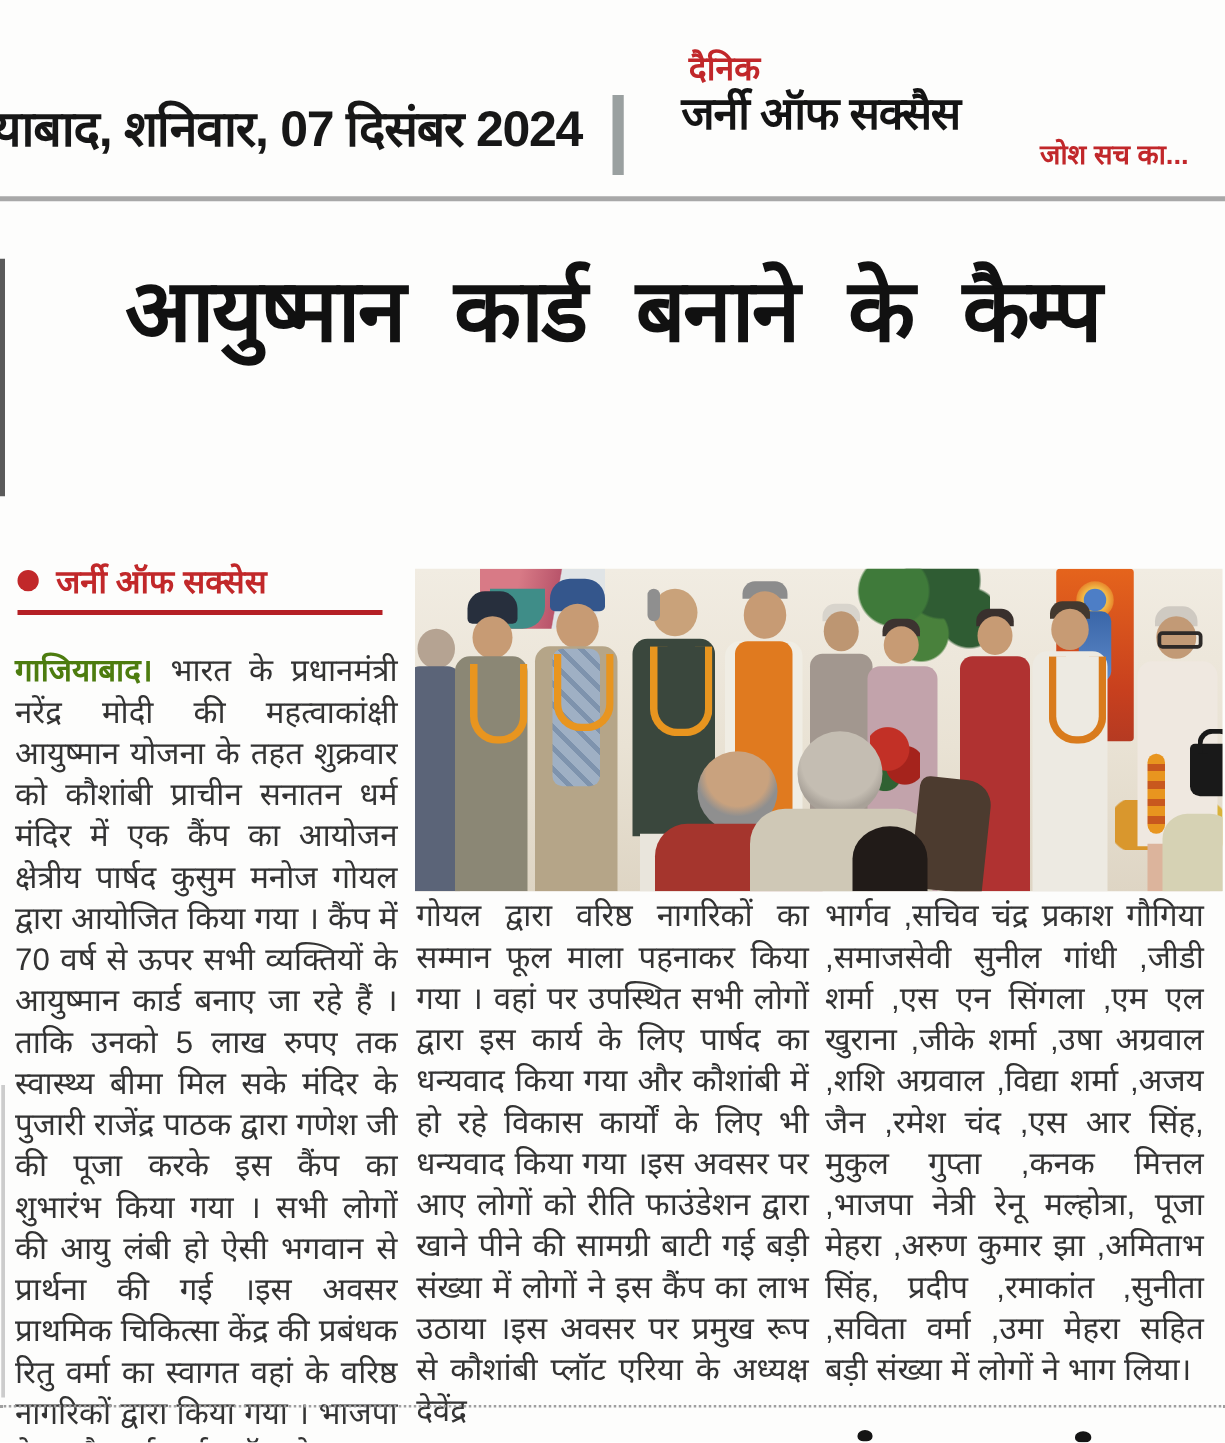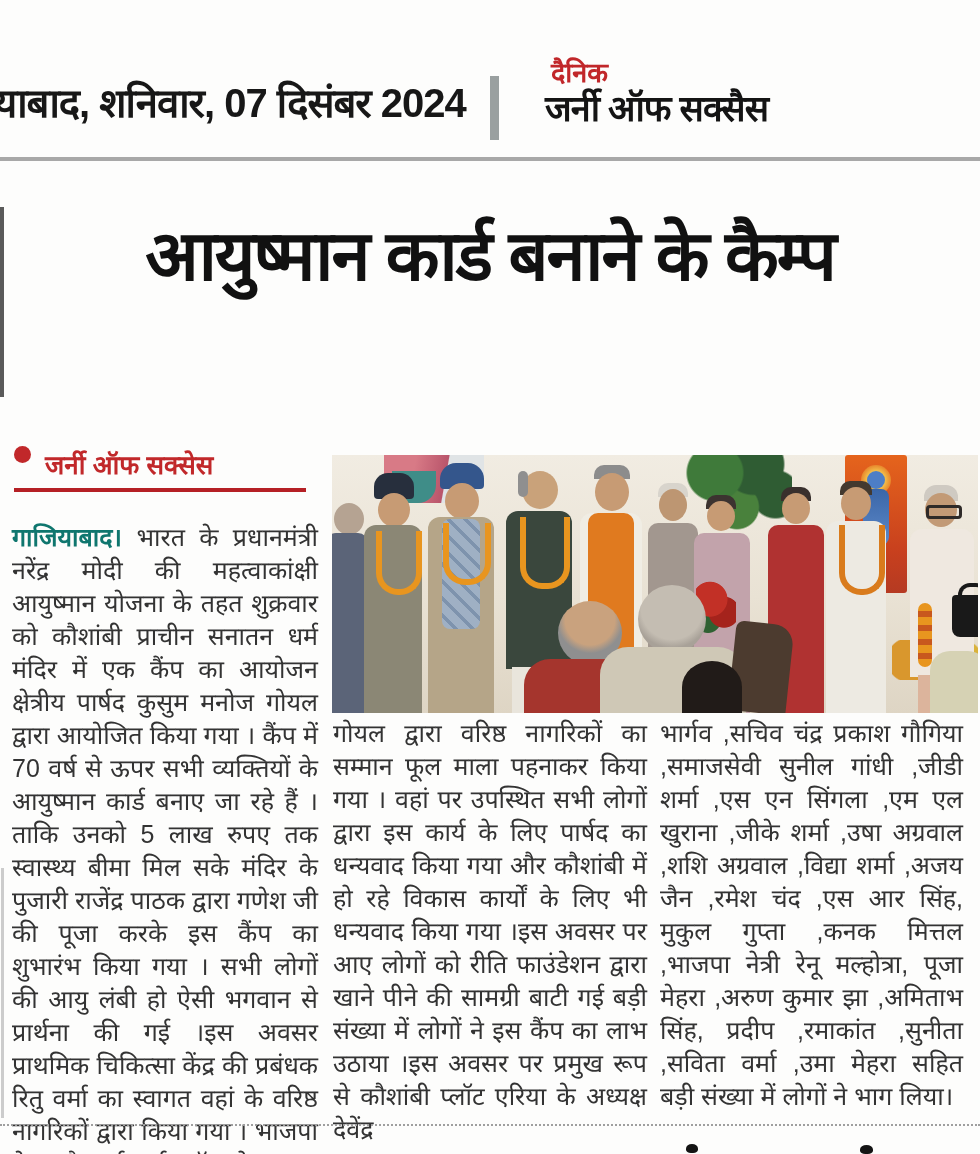--- a/index.html
+++ b/index.html
@@ -3,45 +3,45 @@
 <meta charset="utf-8">
 <style>
   html,body{margin:0;padding:0;background:#ffffff;}
   .page{position:relative;width:980px;height:1154px;background:#fdfdfc;overflow:hidden;
         font-family:"Liberation Sans", sans-serif;}
 
   
   .dateline{position:absolute;left:-6px;top:74px;font-size:40px;font-weight:800;
             color:#171717;letter-spacing:-1px;white-space:nowrap;}
   .header-vbar{position:absolute;left:490px;top:76px;width:9px;height:64px;background:#9aa0a0;}
-  .masthead{position:absolute;left:545px;top:60px;width:410px;}
+  .masthead{position:absolute;left:545px;top:42px;width:410px;}
   .masthead-prefix{display:block;margin-left:6px;font-size:27px;font-weight:800;color:#c1272a;line-height:1;}
   .masthead-title{display:block;font-size:36px;font-weight:800;color:#141414;line-height:1.2;
                   letter-spacing:-1px;white-space:nowrap;}
   .masthead-tagline{display:block;text-align:right;padding-right:4px;font-size:22px;font-weight:700;
                     color:#c1272a;line-height:1.1;}
   .top-rule{position:absolute;left:0;top:157px;width:980px;height:4px;background:#a8a8a8;}
   .left-edge-dark{position:absolute;left:0;top:207px;width:4px;height:190px;background:#5a5a5a;}
   .left-edge-light{position:absolute;left:1px;top:868px;width:3px;height:250px;background:#cccccc;}
 
   
   .headline{position:absolute;left:10px;top:200px;width:960px;text-align:center;
             font-size:70px;font-weight:900;color:#111111;line-height:112px;letter-spacing:-2px;}
-  .headline span{display:block;}
+  .headline span{display:block;font-family:Liberation Mono, monospace;}
 
   
   .byline{position:absolute;left:14px;top:446px;width:292px;}
-  .byline-row{display:flex;align-items:flex-start;gap:14px;height:36px;}
+  .byline-row{display:flex;align-items:center;gap:14px;height:36px;}
   .byline-dot{width:17px;height:17px;border-radius:50%;background:#c1282a;flex:0 0 auto;}
   .byline-label{font-size:26px;font-weight:800;color:#c1282a;white-space:nowrap;}
   .byline-rule{margin-top:6px;height:4px;background:#b52025;width:292px;}
 
   
   .col{position:absolute;font-size:25px;line-height:33px;color:#333333;text-align:justify;}
-  .col b{color:#0f766e;}
+  .col b{color:#4d7c0f;}
   .col1{left:12px;top:521px;width:306px;}
   .col2{left:333px;top:717px;width:314px;}
   .col3{left:660px;top:717px;width:303px;}
 
   
   .dotted-rule{position:absolute;left:0;top:1124px;width:980px;border-top:2px dotted #9f9f9f;}
   .bottom-dot{position:absolute;background:#141414;border-radius:50% 50% 40% 40%;}
 
   
   .photo{position:absolute;left:332px;top:455px;width:646px;height:258px;overflow:hidden;
@@ -53,20 +53,21 @@
 </head>
 <body>
 
 <div class="page">
 
   <div class="dateline">याबाद, शनिवार, 07 दिसंबर 2024</div>
   <div class="header-vbar"></div>
   <div class="masthead">
     <span class="masthead-prefix">दैनिक</span>
     <span class="masthead-title">जर्नी ऑफ सक्सैस</span>
+    <span class="masthead-tagline">जोश सच का...</span>
   </div>
   <div class="top-rule"></div>
   <div class="left-edge-dark"></div>
   <div class="left-edge-light"></div>
 
   <div class="headline">
     <span>आयुष्मान कार्ड बनाने के कैम्प</span>
   </div>
 
   <div class="byline">

